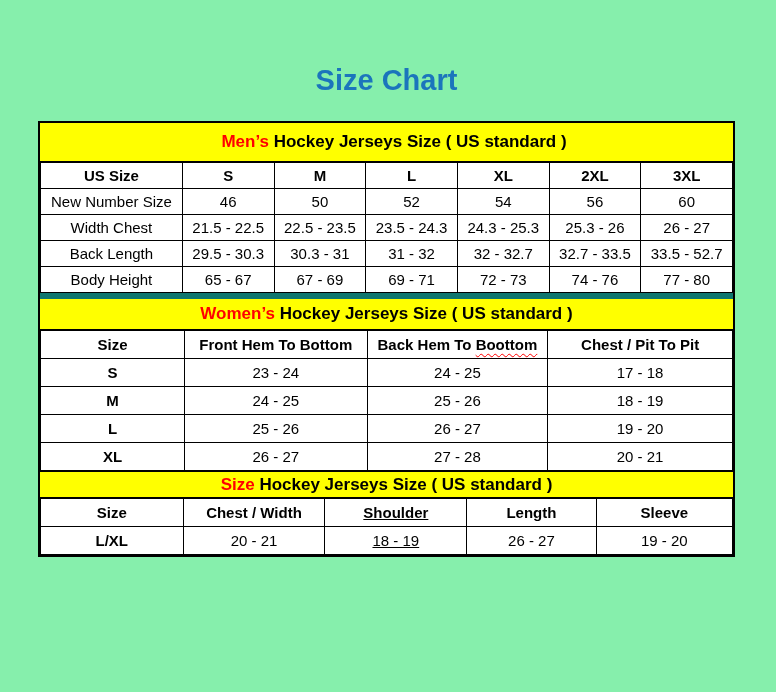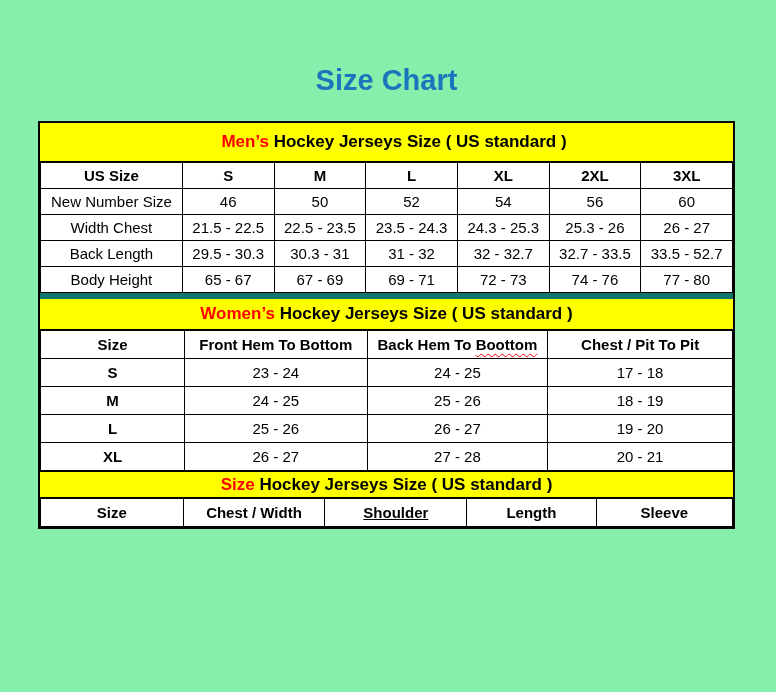--- a/index.html
+++ b/index.html
@@ -205,18 +205,25 @@
         <thead>
             <tr>
               <th>Size</th>
               <th>Chest / Width</th>
               <th>Shoulder</th>
               <th>Length</th>
               <th>Sleeve</th>
             </tr>
           </thead>
           <tbody>
+            <tr>
+              <td>L/XL</td>
+              <td>20 - 21</td>
+              <td>18 - 19</td>
+              <td>26 - 27</td>
+              <td>19 - 20</td>
+            </tr>
           </tbody>
       </table>
     </section>
 
   </div>
 </div>
 
 </body></html>

